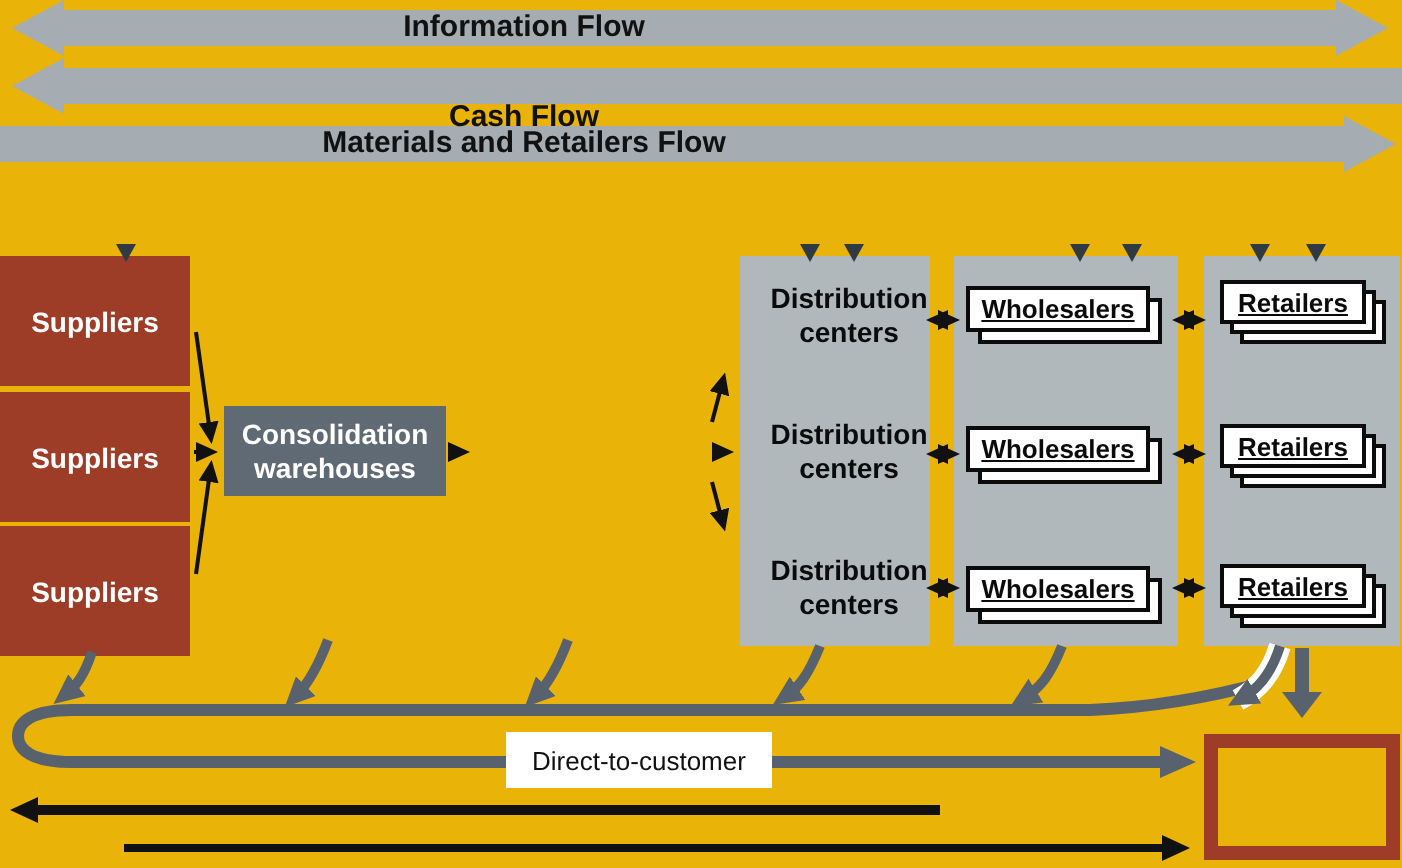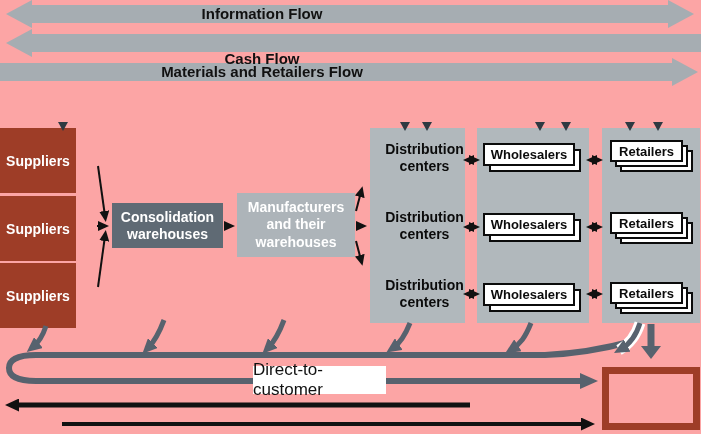--- a/index.html
+++ b/index.html
@@ -1,45 +1,45 @@
 <!DOCTYPE html>
 <html><head>
 <meta charset="utf-8">
 <style>
   html,body{margin:0;padding:0;background:#fff;}
-  .stage{position:relative;width:701px;height:434px;background:#fca5a5;overflow:hidden;
+  .stage{position:relative;width:701px;height:434px;background:#eab308;overflow:hidden;
          font-family:"Liberation Sans",sans-serif;}
   
   .band-body{position:absolute;height:18px;background:#a6adb2;}
   .tri{position:absolute;width:0;height:0;}
   .tri-left{border-top:14px solid transparent;border-bottom:14px solid transparent;border-right:26px solid #a6adb2;}
   .tri-right{border-top:14px solid transparent;border-bottom:14px solid transparent;border-left:26px solid #a6adb2;}
   .band-label{position:absolute;left:0;width:524px;text-align:center;font-weight:bold;
               font-size:15px;color:#111;height:18px;line-height:18px;z-index:3;}
   
   .box{position:absolute;display:flex;align-items:center;justify-content:center;
        text-align:center;font-weight:bold;box-sizing:border-box;z-index:2;}
-  .supplier{left:0;width:76px;height:65px;background:#9e3d27;color:#fff;font-size:14px;}
+  .supplier{left:0;width:95px;height:65px;background:#9e3d27;color:#fff;font-size:14px;}
   .consolidation{left:112px;top:203px;width:111px;height:45px;background:#5f6a74;color:#fff;
                  font-size:14px;line-height:1.2;}
   .manufacturers{left:237px;top:193px;width:118px;height:64px;background:#adb4b9;color:#fff;
                  font-size:14px;line-height:1.22;}
   .col{position:absolute;top:128px;height:195px;background:#b1b8bc;z-index:1;}
   .col-dist{left:370px;width:95px;}
   .col-whole{left:477px;width:112px;}
   .col-ret{left:602px;width:98px;}
   .dist-label{position:absolute;left:370px;width:109px;text-align:center;font-weight:bold;
               font-size:14px;color:#0b0b0b;line-height:1.2;z-index:2;}
-  .sheet{position:absolute;background:#fff;border:2px solid #0b0b0b;box-sizing:border-box;z-index:2;}
+  .sheet{position:absolute;background:#fff;border:2px solid #0b0b0b;box-sizing:border-box;z-index:2;text-decoration:underline;}
   .sheet-front{display:flex;align-items:center;justify-content:center;font-weight:bold;
                font-size:13px;color:#0b0b0b;z-index:3;}
   .red-box{position:absolute;left:602px;top:367px;width:98px;height:63px;
            border:7px solid #9e3d27;box-sizing:border-box;background:transparent;z-index:4;}
   .dtc-label{position:absolute;left:253px;top:366px;width:133px;height:28px;background:#fff;
-             color:#111;font-size:17px;display:flex;align-items:center;justify-content:center;z-index:10;}
+             color:#111;font-size:13px;display:flex;align-items:center;justify-content:center;z-index:10;}
   .overlay{position:absolute;left:0;top:0;z-index:5;}
 </style>
 </head>
 <body>
 
 <div class="stage">
 
   <div>
     <div class="tri tri-left" style="left:6px;top:0;"></div>
     <div class="band-body" style="left:32px;width:636px;top:5px;"></div>
@@ -57,21 +57,20 @@
     <div class="band-body" style="left:0;width:672px;top:63px;"></div>
     <div class="tri tri-right" style="left:672px;top:58px;"></div>
     <div class="band-label" style="top:63px;">Materials and Retailers Flow</div>
   </div>
 
   <div class="box supplier" style="top:128px;">Suppliers</div>
   <div class="box supplier" style="top:196px;">Suppliers</div>
   <div class="box supplier" style="top:263px;">Suppliers</div>
 
   <div class="box consolidation">Consolidation warehouses</div>
-  <div class="box manufacturers">Manufacturers and their warehouses</div>
 
   <div class="col col-dist"></div>
   <div class="col col-whole"></div>
   <div class="col col-ret"></div>
 
   <div class="dist-label" style="top:141px;">Distribution centers</div>
   <div class="dist-label" style="top:209px;">Distribution centers</div>
   <div class="dist-label" style="top:277px;">Distribution centers</div>
 
   <div class="sheet" style="left:489px;top:149px;width:92px;height:23px;"></div>

